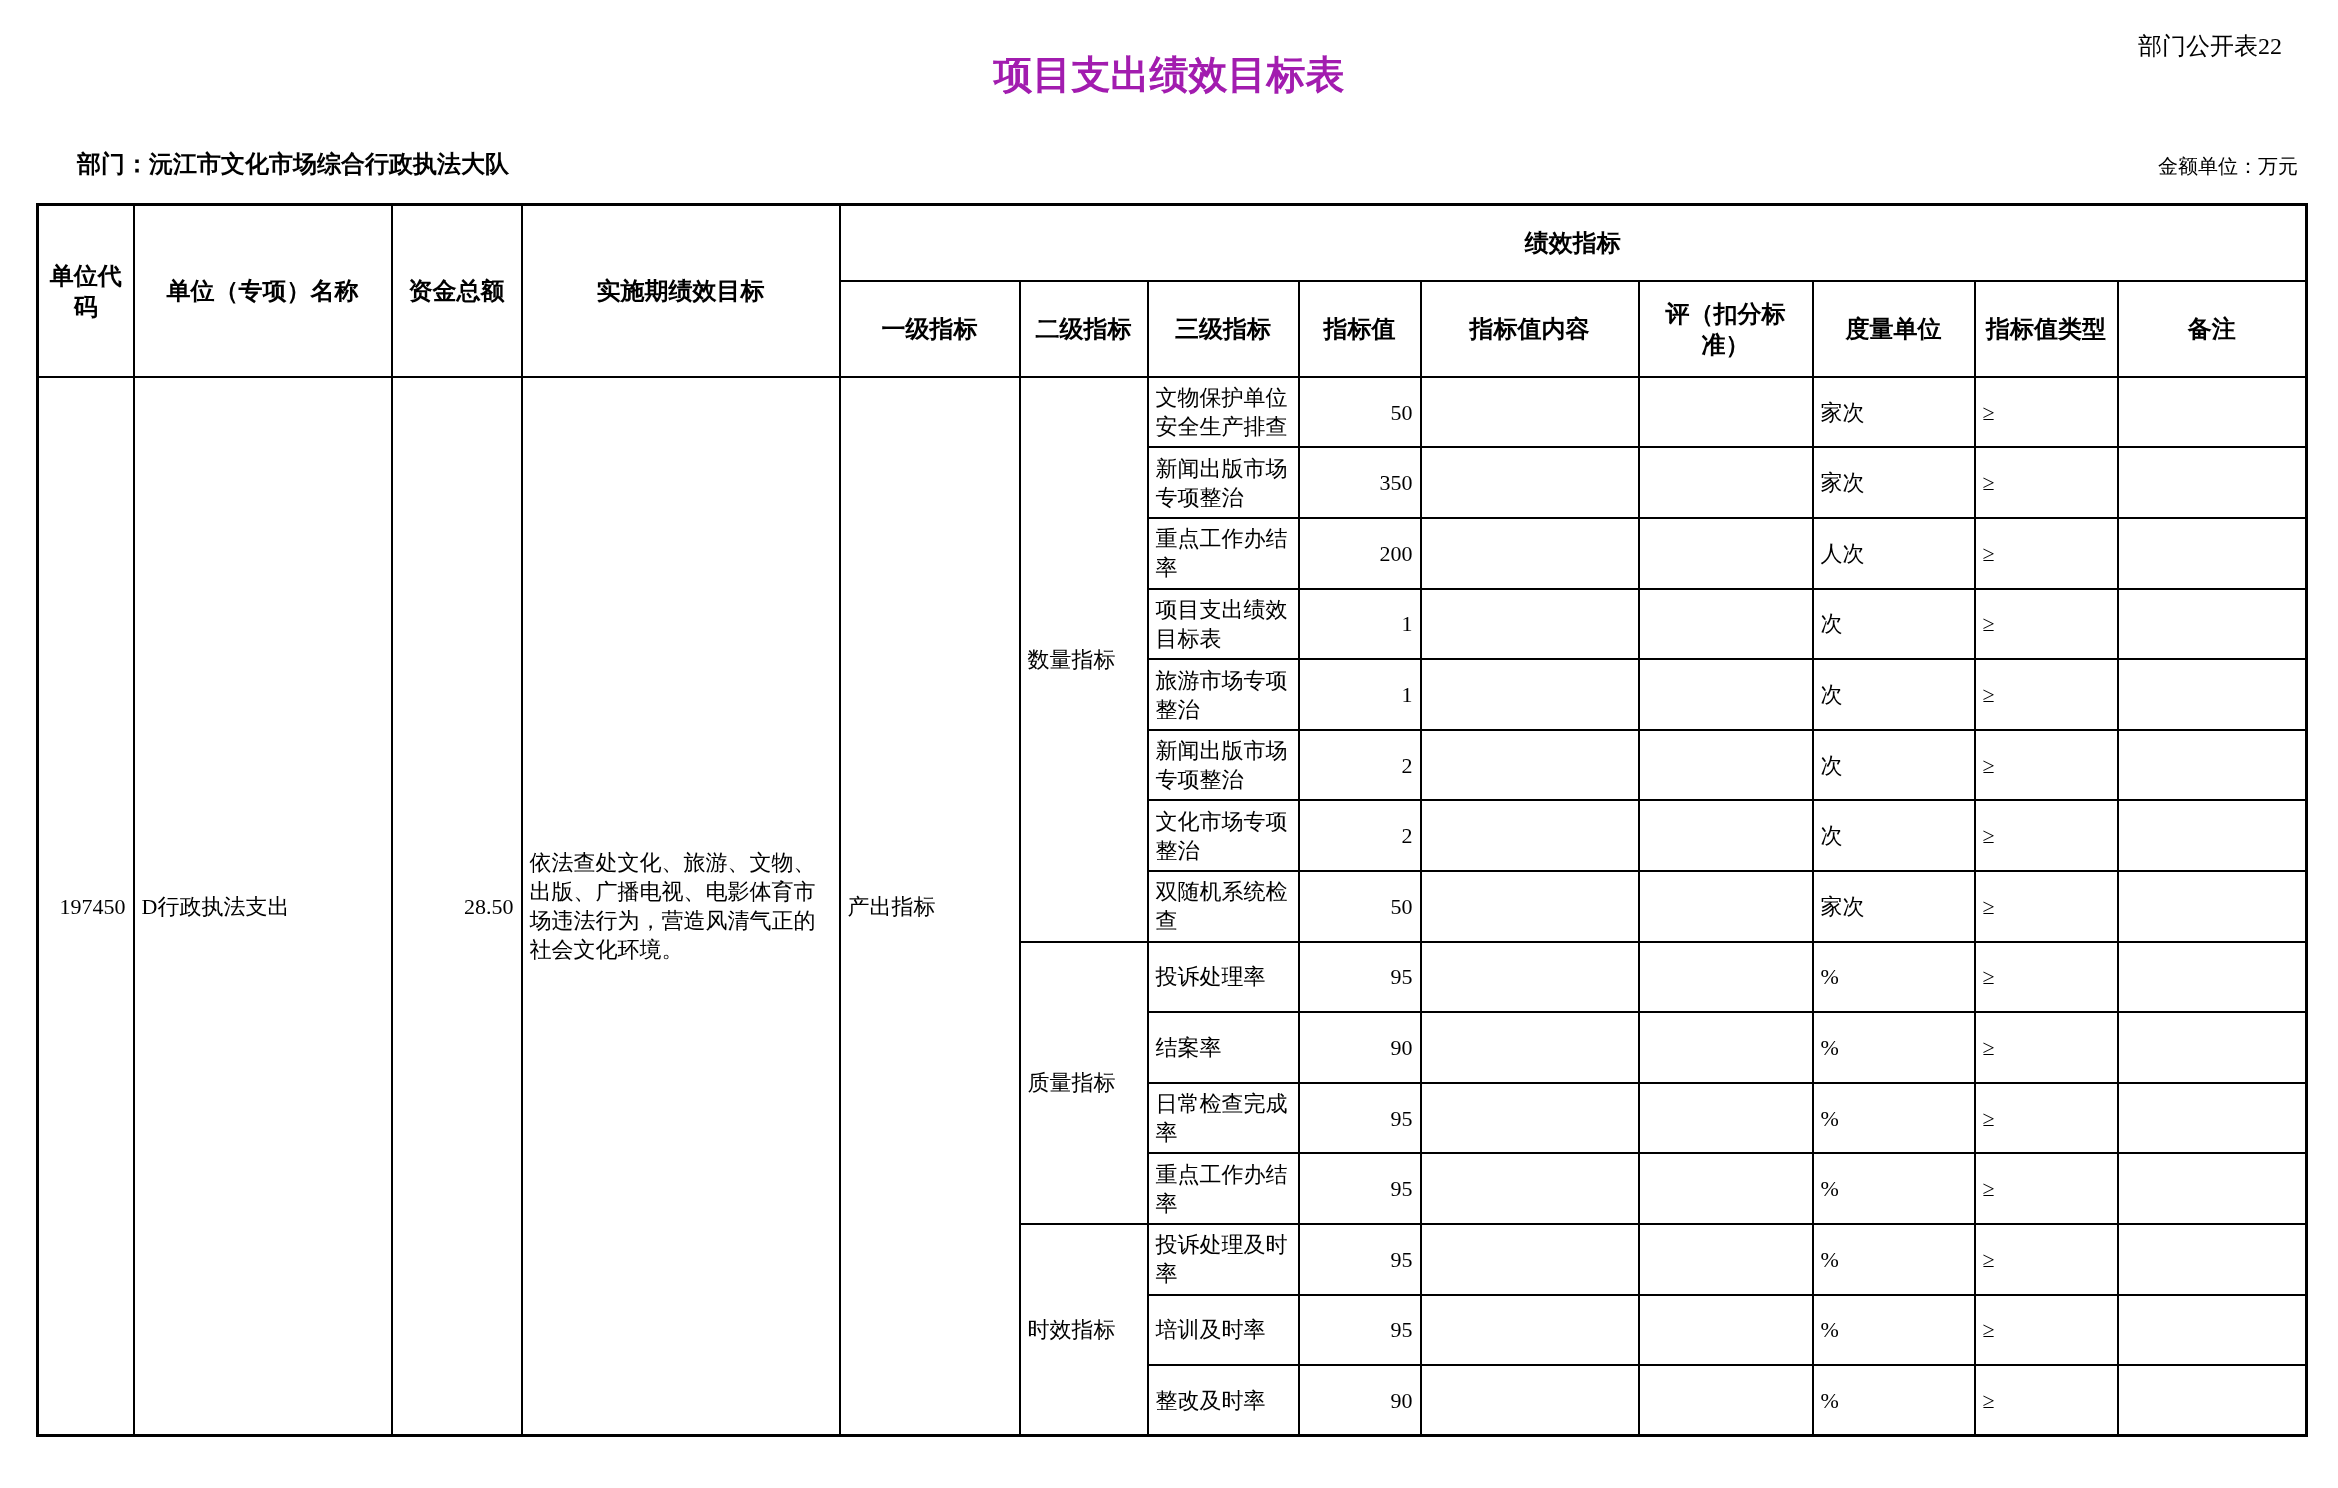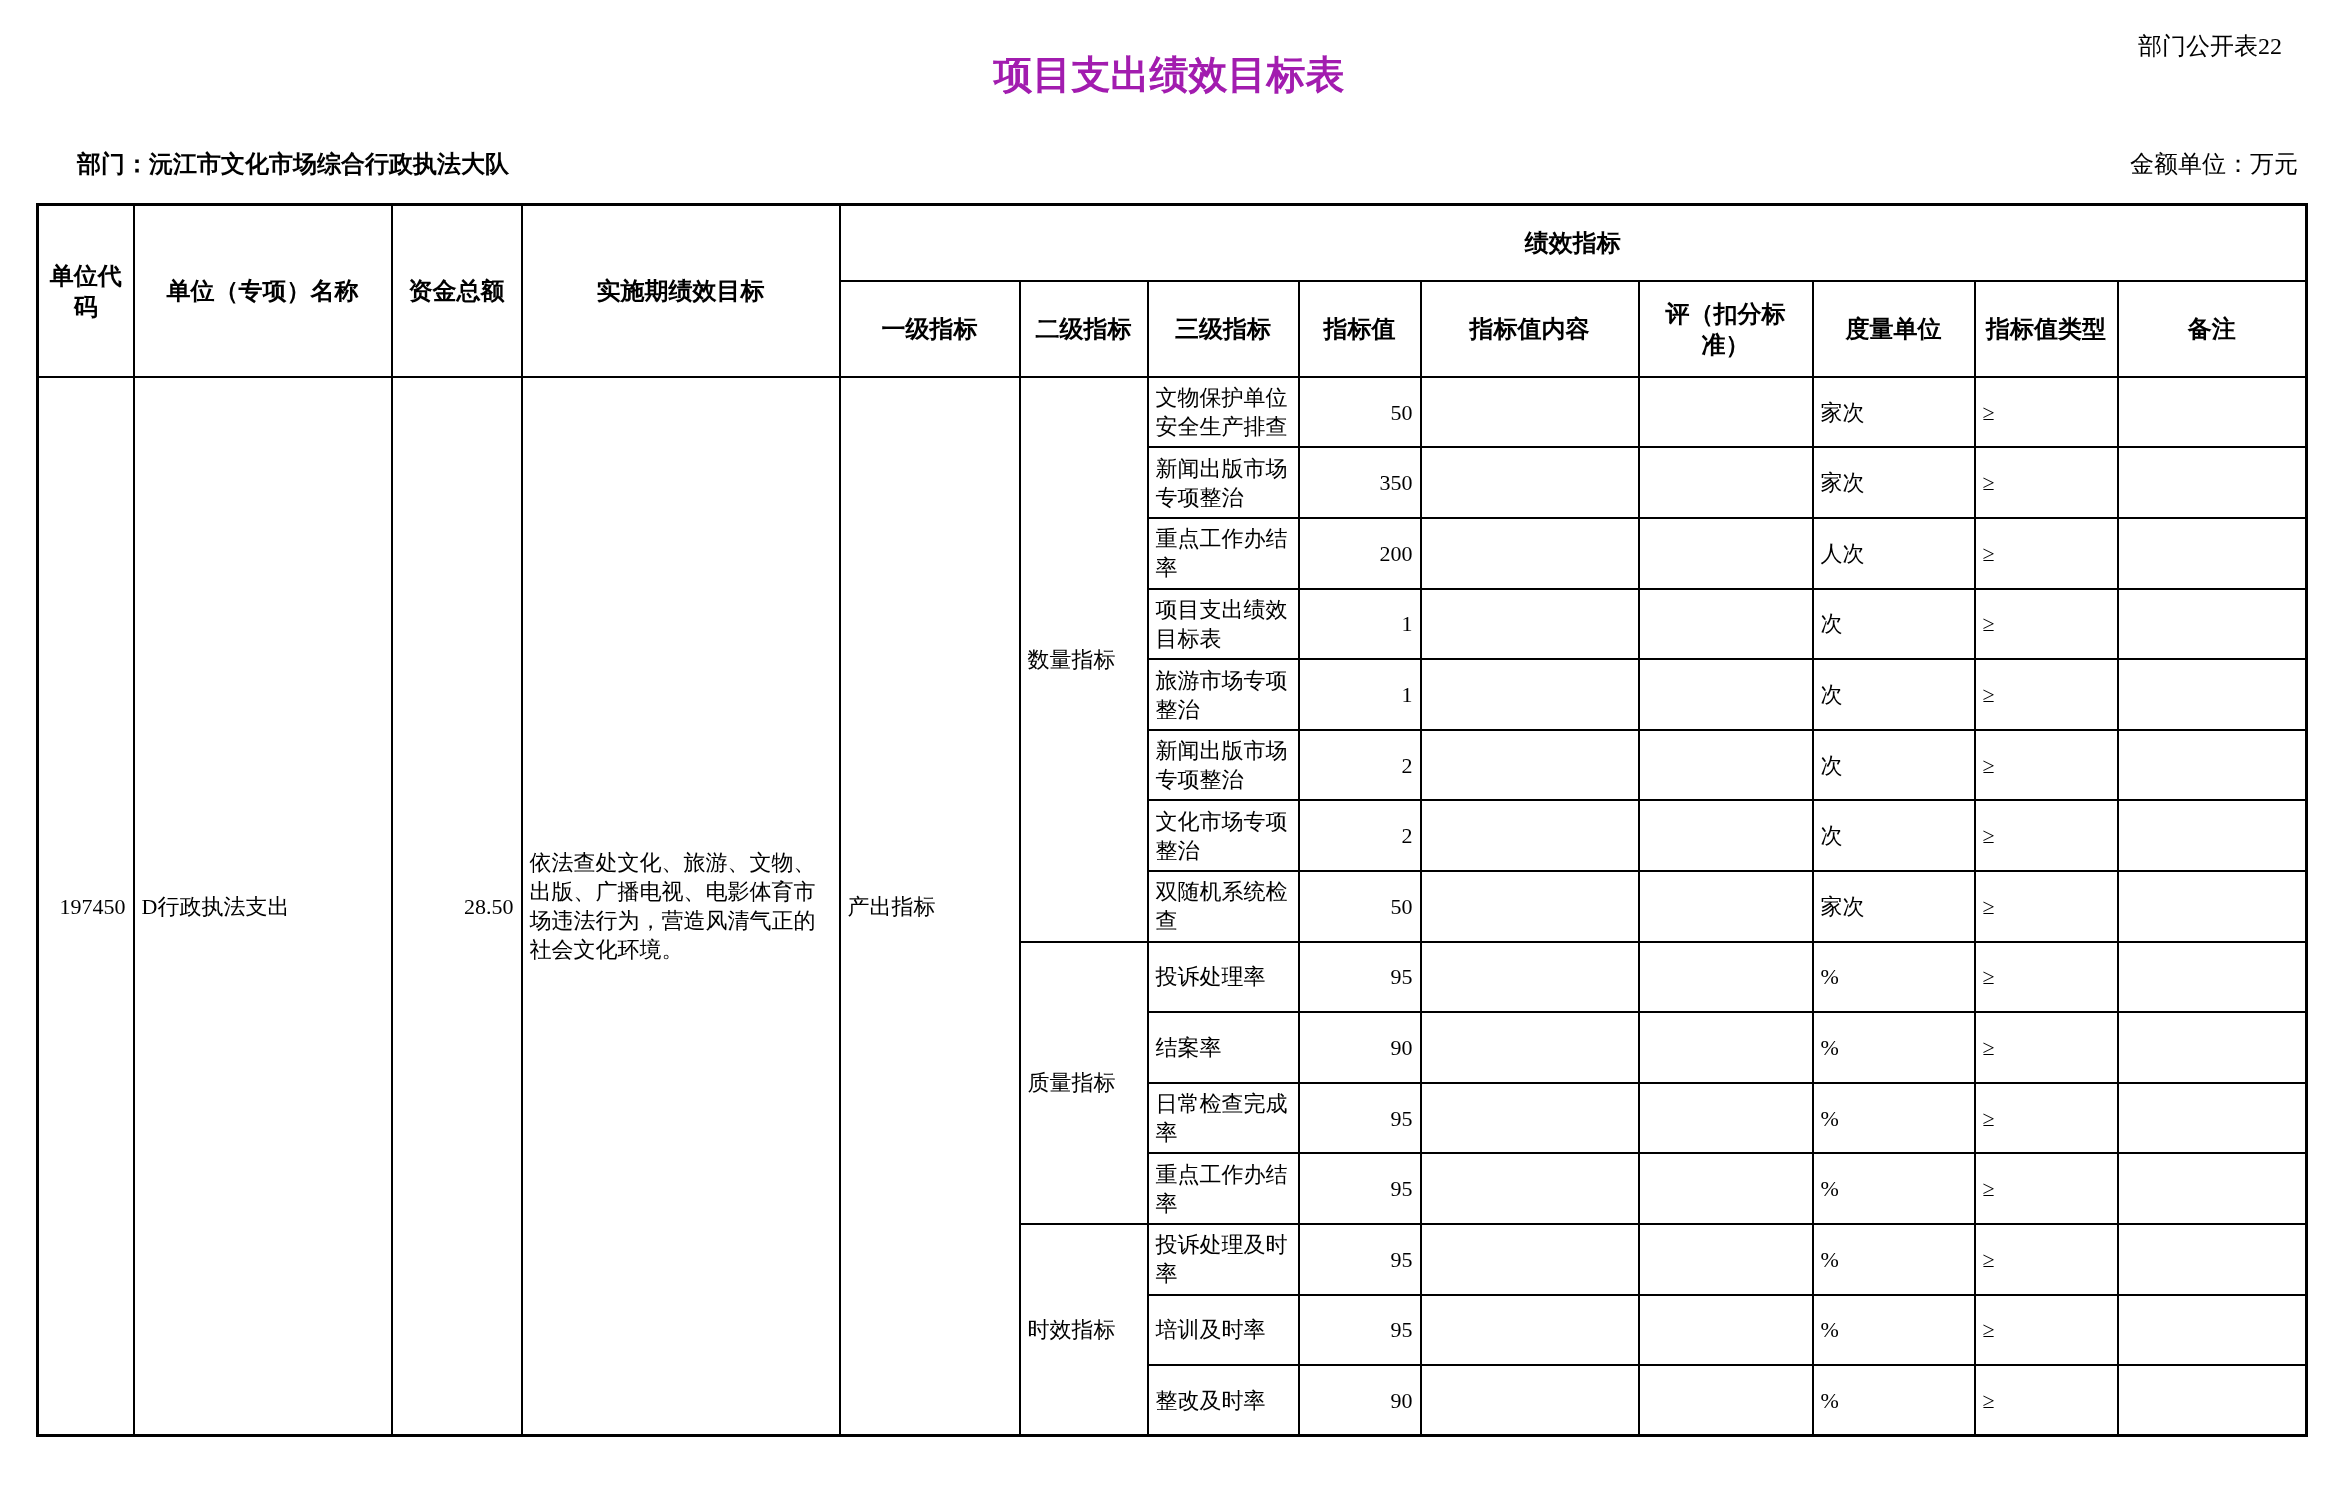--- a/index.html
+++ b/index.html
@@ -19,21 +19,21 @@
   .meta{
     position:absolute;top:148px;left:38px;right:40px;
     display:flex;justify-content:space-between;align-items:flex-end;margin-left:39px;
   }
   .dept{
     font-family:"Liberation Sans","DejaVu Sans",sans-serif;
     font-size:24px;font-weight:bold;
   }
   .amount{
     font-family:"Liberation Serif","DejaVu Serif",serif;
-    font-size:24px;
+    font-size:20px;
   }
 
   table.perf{
     position:absolute;left:36px;top:203px;width:2269px;
     border-collapse:collapse;table-layout:fixed;background:#fff;
     border:3px solid #000;
   }
   table.perf th, table.perf td{
     border:2px solid #000;
     overflow:hidden;

